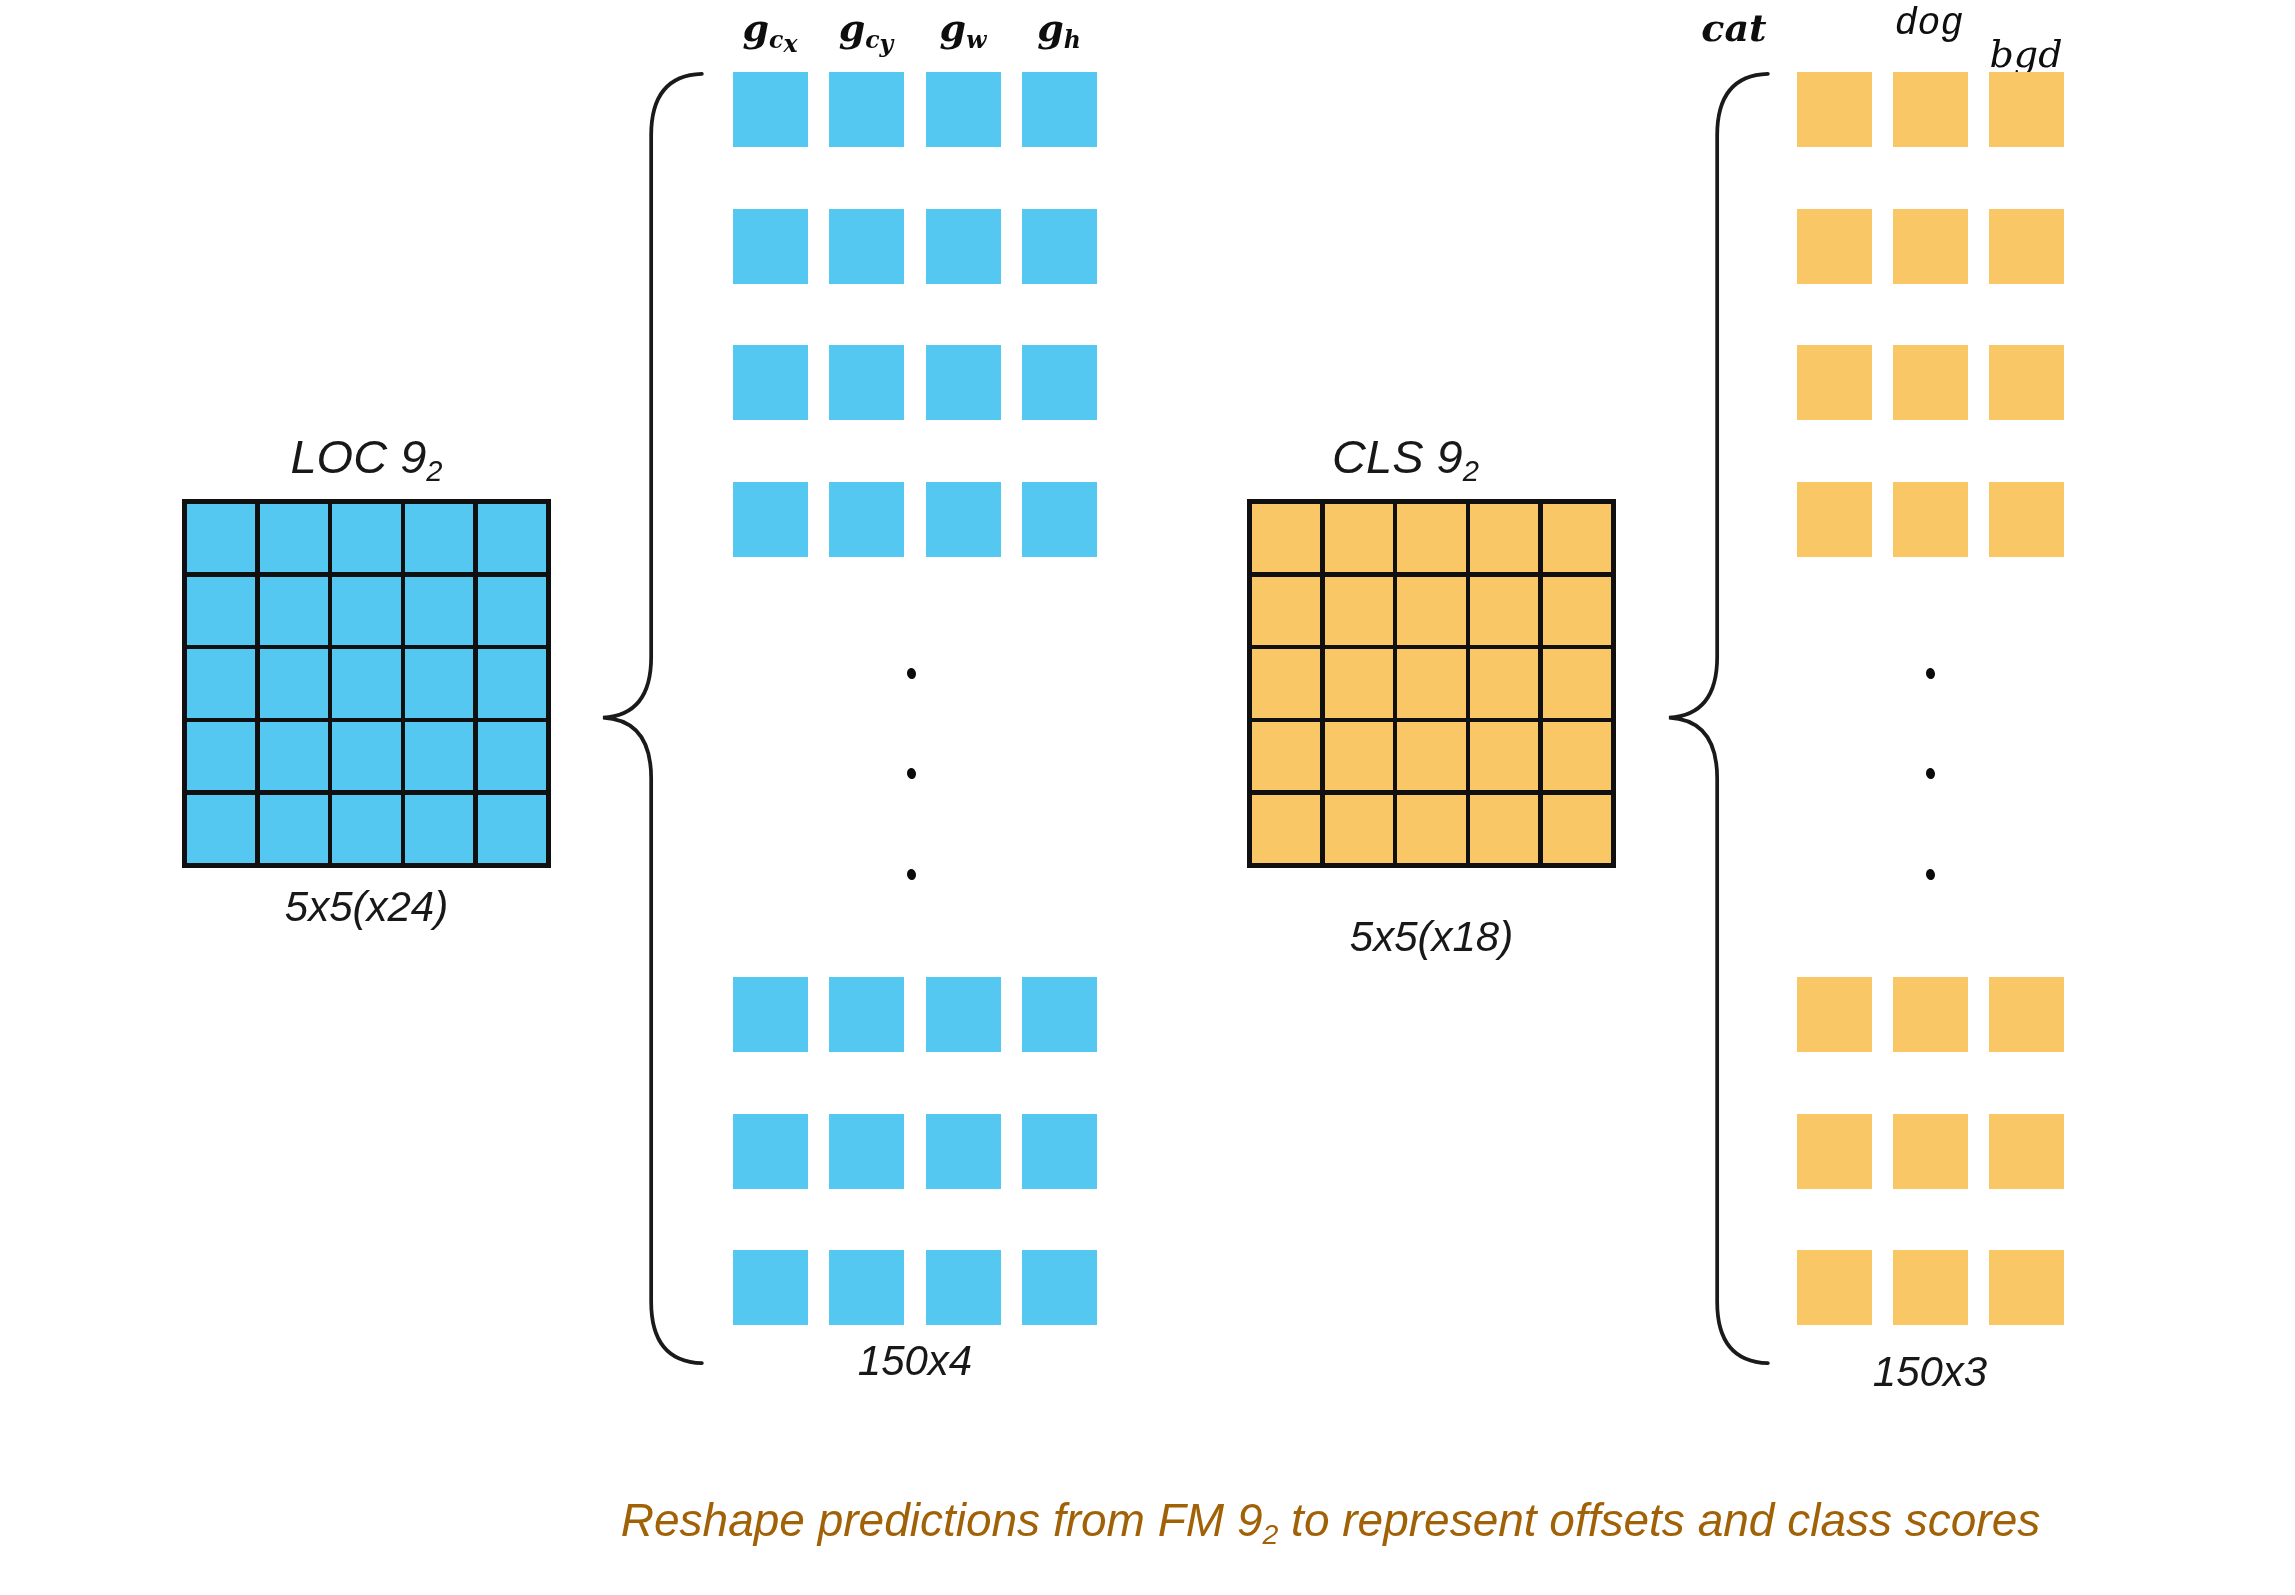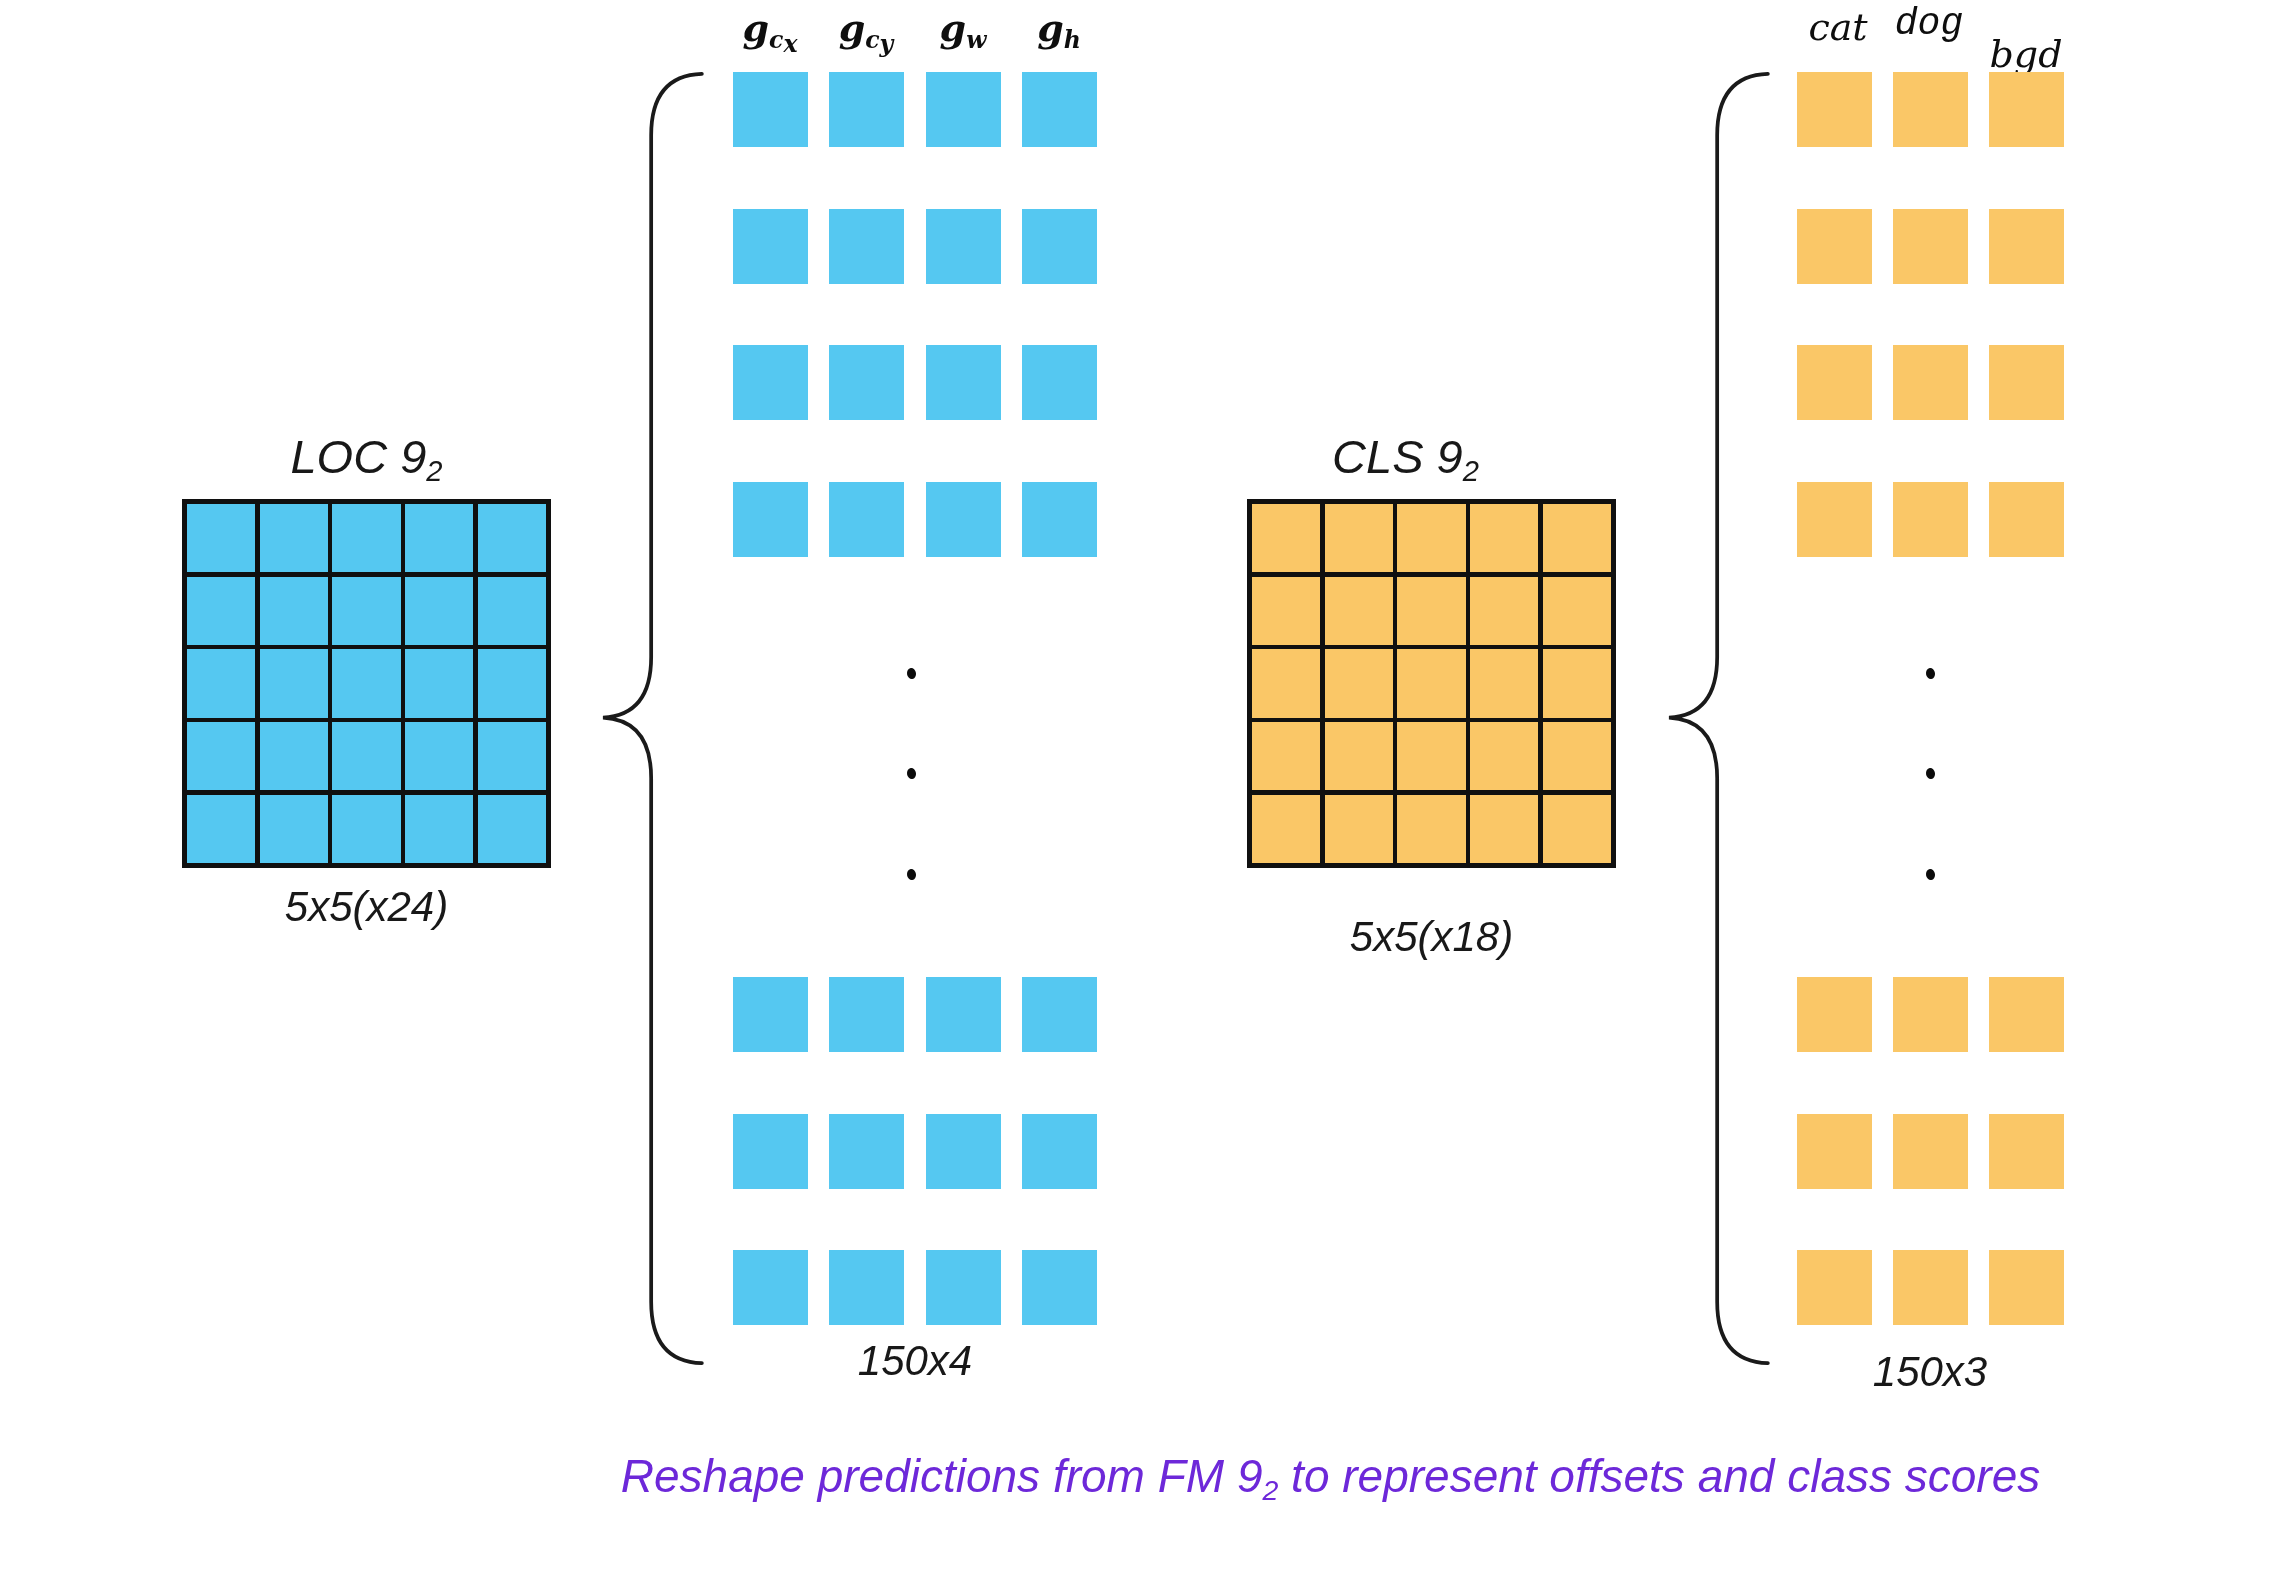--- a/index.html
+++ b/index.html
@@ -47,21 +47,21 @@
   .col-header {
     position: absolute; width: 116px; text-align: center;
     font-family: "DejaVu Serif", serif; font-style: italic; font-weight: 600;
     font-size: 38px; color: #0e0e0e; white-space: nowrap;
   }
   .col-header .h-sub { font-size: 0.62em; vertical-align: -0.3em; }
   .col-header .h-subsub { font-size: 0.62em; vertical-align: -0.45em; }
 
   .caption {
     font-style: italic; font-size: 46px; line-height: 1.38;
-    text-align: center; color: #6d28d9;
+    text-align: center; color: #a16207; margin-top: 44px;
   }
 
   svg.brace { display: block; }
 </style>
 </head>
 <body>
 
 <div class="abs block-title" style="left:182px; top:429px; width:369px;">
   <span>LOC 9</span><span class="sub">2</span>
 </div>
@@ -144,21 +144,21 @@
 <div class="col-header" style="left:808px; top:5px;">
   <span>g</span><span class="h-sub">c</span><span class="h-subsub">y</span>
 </div>
 <div class="col-header" style="left:905px; top:5px;">
   <span>g</span><span class="h-sub">w</span><span class="h-subsub"></span>
 </div>
 <div class="col-header" style="left:1001px; top:5px;">
   <span>g</span><span class="h-sub">h</span><span class="h-subsub"></span>
 </div>
 
-<div class="col-header" style="left:1780px; top:5px; font-weight:400;">
+<div class="col-header" style="left:1676px; top:5px; font-weight:700;">
   <span>cat</span>
 </div>
 <div class="col-header" style="left:1871px; top:2px; font-weight:500;font-family:Liberation Mono, monospace;">
   <span>dog</span>
 </div>
 <div class="col-header" style="left:1968px; top:5px; font-weight:500;margin-top:27px;">
   <span>bgd</span>
 </div>
 
 <div>

